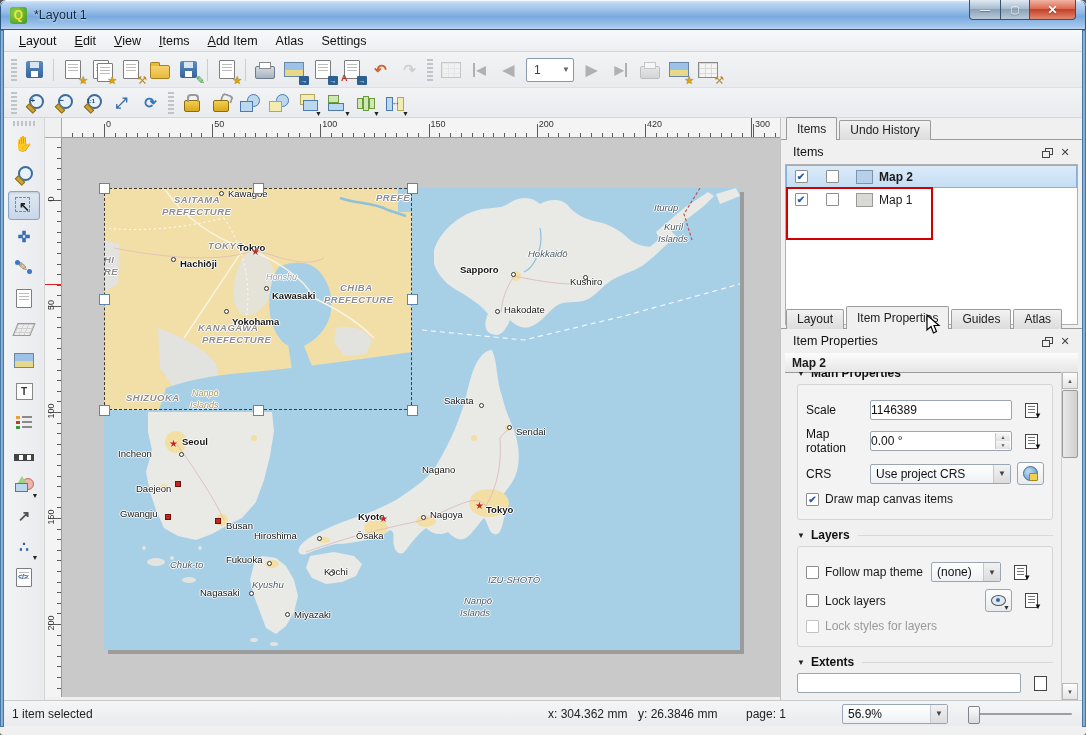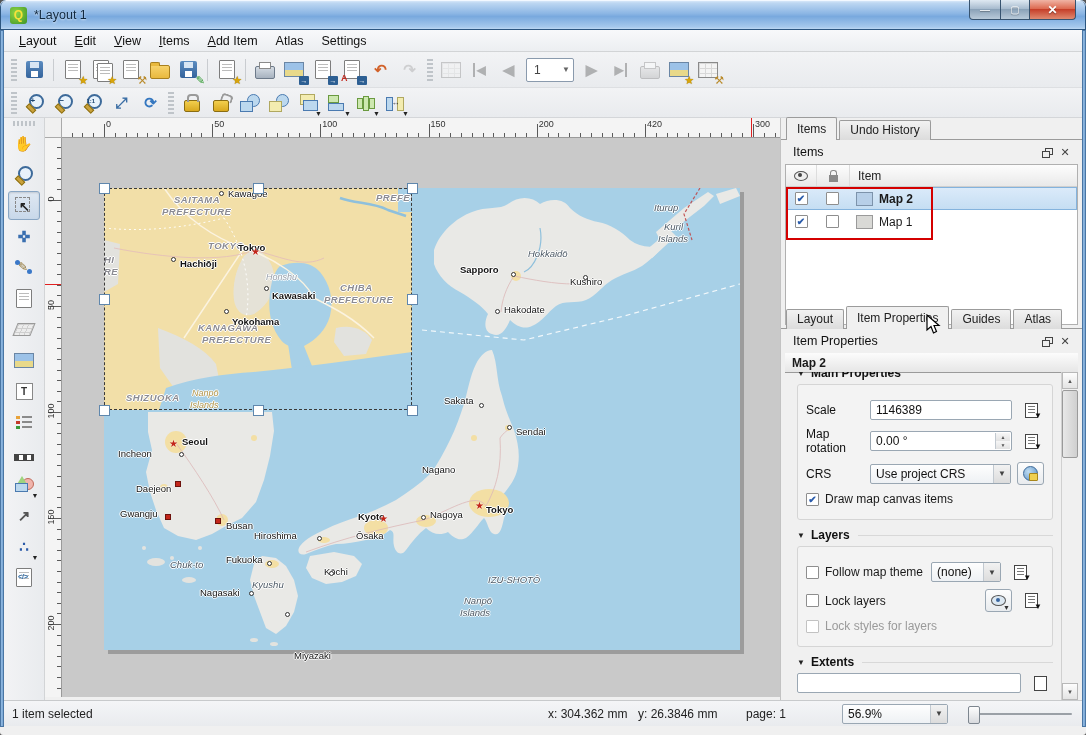--- a/index.html
+++ b/index.html
@@ -197,21 +197,21 @@
   .secheading{display:flex;align-items:center;margin:8px 2px 4px;font-size:12px;font-weight:bold;color:#111;}
   .secheading .tri{font-size:8px;margin-right:6px;color:#222;}
   .secheading .rule{flex:1;height:1px;background:#d8d8d8;margin-left:8px;}
   .secheading.clipped{margin-top:-6px;}
   .groupbox{border:1px solid #d5d5d5;border-radius:3px;background:#f3f3f3;padding:8px 8px 6px;margin:0 2px 6px;}
   .btn{display:block;width:96%;margin:2px auto 8px;height:21px;background:linear-gradient(#f7f7f7,#dedede);
     border:1px solid #8e8e8e;border-radius:3px;font-size:12px;font-family:"Liberation Sans",sans-serif;color:#111;}
   .prow{display:flex;align-items:center;margin:7px 0;}
   .prow label{width:64px;font-size:12px;color:#111;flex:0 0 auto;}
   .tinput{height:20px;background:#fff;border:1px solid #9aa7b3;border-radius:2px;display:flex;align-items:center;
-    padding-left:5px;font-size:12px;color:#111;flex:1;position:relative;box-sizing:border-box;}
+    font-size:12px;color:#111;flex:1;position:relative;box-sizing:border-box;}
   .spincol{position:absolute;right:1px;top:1px;bottom:1px;width:14px;display:flex;flex-direction:column;border-left:1px solid #c2c9d0;}
   .spincol span{flex:1;font-size:5px;color:#555;display:flex;align-items:center;justify-content:center;background:linear-gradient(#f6f6f6,#e2e2e2);}
   .combo{height:20px;background:linear-gradient(#fefefe,#eef1f4);border:1px solid #9aa7b3;border-radius:2px;display:flex;align-items:center;
     font-size:12px;color:#111;position:relative;box-sizing:border-box;}
   .combo .cv{flex:1;padding-left:5px;white-space:nowrap;overflow:hidden;}
   .combo .cbarrow{width:16px;font-size:8px;color:#444;text-align:center;border-left:1px solid #c2c9d0;align-self:stretch;display:flex;align-items:center;justify-content:center;background:linear-gradient(#f2f2f2,#dcdcdc);}
   .ddbtn{width:26px;height:20px;margin-left:6px;display:flex;align-items:center;justify-content:center;position:relative;flex:0 0 auto;}
   .ddsheet{width:11px;height:13px;background:#fff;border:1px solid #444;position:relative;}
   .ddsheet i{position:absolute;left:2px;right:2px;top:2px;height:8px;background:repeating-linear-gradient(#777 0 1px,transparent 1px 3px);}
   .ddbtn .da{position:absolute;right:2px;bottom:0;font-size:8px;color:#111;}
@@ -765,21 +765,21 @@
           <div class="mlab city" style="left: 318px; top: 276px;">Nagano</div>
           <div class="mlab city" style="left: 326px; top: 321px;">Nagoya</div>
           <div class="mlab city b" style="left: 382px; top: 316px;">Tokyo</div>
           <div class="mlab city b" style="left: 254px; top: 323px;">Kyoto</div>
           <div class="mlab city" style="left: 252px; top: 342px;">Ōsaka</div>
           <div class="mlab city" style="left: 150px; top: 342px;">Hiroshima</div>
           <div class="mlab city" style="left: 220px; top: 378px;">Kōchi</div>
           <div class="mlab city" style="left: 122px; top: 366px;">Fukuoka</div>
           <div class="mlab city" style="left: 96px; top: 399px;">Nagasaki</div>
           <div class="mlab ital" style="left: 148px; top: 391px;">Kyushu</div>
-          <div class="mlab city" style="left: 190px; top: 421px; margin-top: 41px;">Miyazaki</div>
+          <div class="mlab city" style="left: 190px; top: 421px;">Miyazaki</div>
           <div class="mlab ital" style="left: 66px; top: 371px;">Chuk-to</div>
           <div class="mlab ital" style="left: 384px; top: 386px;">IZU-SHOTŌ</div>
           <div class="mlab ital" style="left: 360px; top: 407px;">Nanpō</div>
           <div class="mlab ital" style="left: 356px; top: 419px;">Islands</div>
           <div class="mk dot" style="left: 407px; top: 84px;"></div>
           <div class="mk dot" style="left: 479px; top: 87px;"></div>
           <div class="mk dot" style="left: 391px; top: 121px;"></div>
           <div class="mk dot" style="left: 375px; top: 215px;"></div>
           <div class="mk dot" style="left: 403px; top: 237px;"></div>
           <div class="mk dot" style="left: 75px; top: 264px;"></div>
@@ -868,29 +868,20 @@
         <span class="docktitle">Items</span>
         <span class="dkbtn">
             <span class="fltico">
               <i></i>
               <i></i>
             </span>
           </span>
         <span class="dkbtn">✕</span>
       </div>
       <div class="itemstable">
-        <div class="ithead">
-          <span class="c1">
-              <span class="eyeico"></span>
-            </span>
-          <span class="c2">
-              <span class="lockico"></span>
-            </span>
-          <span class="c3">Item</span>
-        </div>
         <div id="itemRows">
             <div class="itrow selrow">
               <span class="c1">
                 <span class="cb">✔</span>
               </span>
               <span class="c2">
                 <span class="cb off">✔</span>
               </span>
               <span class="maptn"></span>
               <span>Map 2</span>

